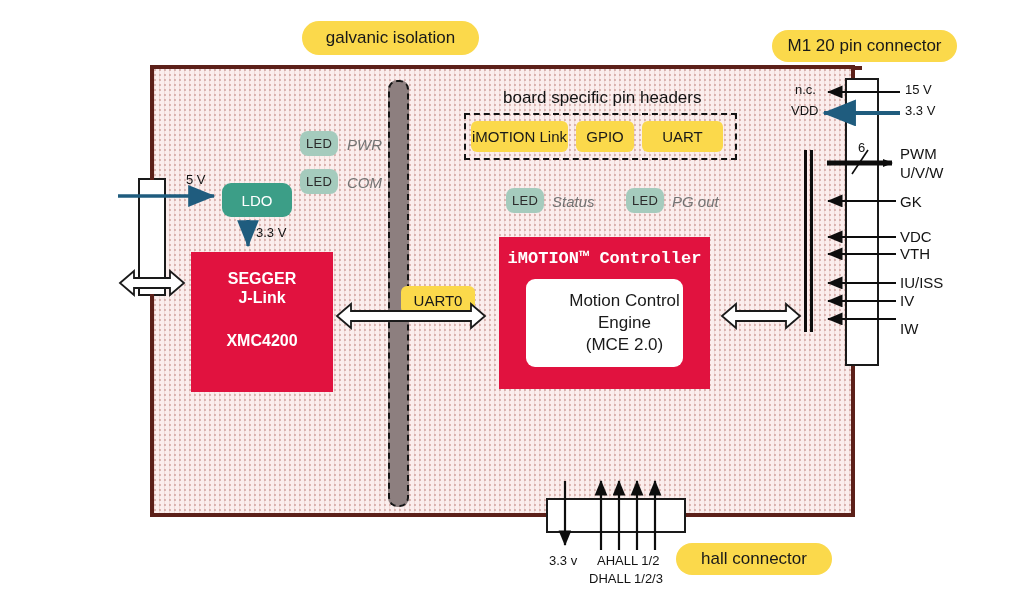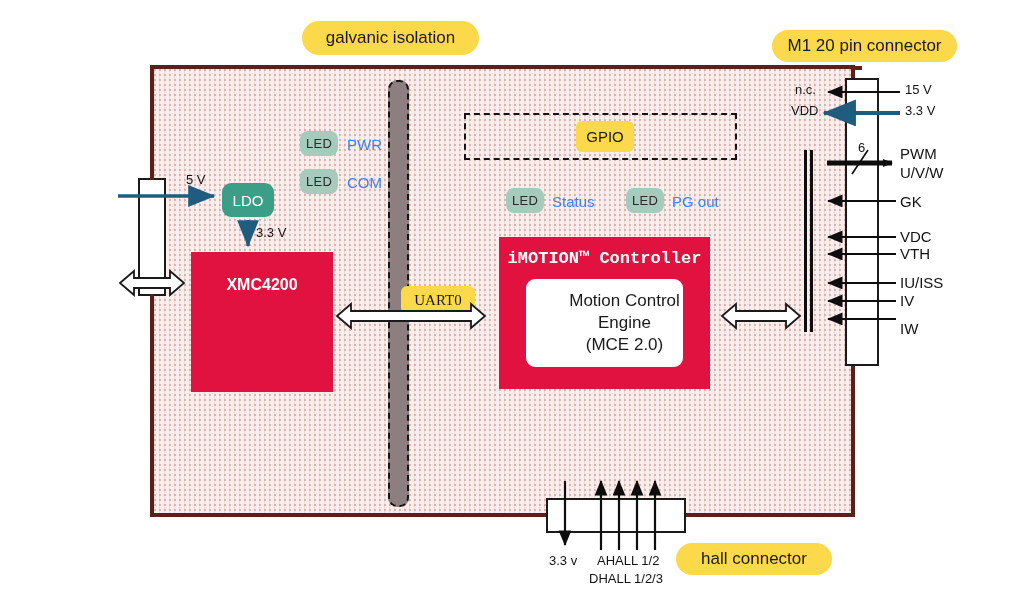--- a/index.html
+++ b/index.html
@@ -78,21 +78,21 @@
   
   .led {
     position: absolute;
     background: #a5cbbd;
     border-radius: 8px;
     color: #2b2b2b;
     display: flex; align-items: center; justify-content: center;
     font-size: 13px;
     letter-spacing: .3px;
   }
-  .ledlabel { position: absolute; font-size: 15px; color: #3b82f6; white-space: nowrap; }
+  .ledlabel { position: absolute; font-size: 15px; color: #737373; white-space: nowrap; font-style: italic; }
 
   
   .barrier {
     position: absolute;
     left: 388px; top: 80px;
     width: 21px; height: 427px;
     background: #8d7f7f;
     border: 2px dashed #151515;
     border-radius: 9px;
   }
@@ -141,44 +141,48 @@
 
 
   <div class="pill" style="left:676px; top:543px; width:156px; height:32px;">
     <span>hall connector</span>
   </div>
 
   <div class="barrier"></div>
 
   <div class="wconn" style="left:138px; top:178px; width:28px; height:118px;"></div>
 
-  <div class="ldo" style="left:222px; top:183px; width:52px; height:34px;">
+  <div class="ldo" style="left:222px; top:183px; width:70px; height:34px;">
     <span>LDO</span>
   </div>
 
   <div class="redblock" style="left:191px; top:252px; width:142px; height:140px;">
+    <div class="title" style="margin-top:18px; font-size:16px;">
+      <span>SEGGER</span><br>
+      <span>J-Link</span>
+    </div>
     <div class="title" style="margin-top:24px; font-size:16px;">
       <span>XMC4200</span>
     </div>
   </div>
 
   <div class="redblock" style="left:499px; top:237px; width:211px; height:152px;">
     <div class="title" style="margin-top:12px; font-size:17px;font-family:Liberation Mono, monospace;">
       <span>iMOTION™ Controller</span>
     </div>
   </div>
   <div class="innerwhite" style="left:526px; top:279px; width:157px; height:88px;">
     <div>
       <span>Motion Control</span><br>
       <span>Engine</span><br>
       <span>(MCE 2.0)</span>
     </div>
   </div>
 
-  <div class="pill small" style="left:401px; top:286px; width:74px; height:28px;font-family:Liberation Serif, serif;">
+  <div class="pill small" style="left:401px; top:286px; width:74px; height:28px;">
     <span>UART0</span>
   </div>
 
   <div class="led" style="left:300px; top:131px; width:38px; height:25px;">
     <span>LED</span>
   </div>
   <div class="ledlabel" style="left:347px; top:136px;">PWR</div>
 
   <div class="led" style="left:300px; top:169px; width:38px; height:25px;">
     <span>LED</span>
@@ -188,25 +192,32 @@
   <div class="led" style="left:506px; top:188px; width:38px; height:25px;">
     <span>LED</span>
   </div>
   <div class="ledlabel" style="left:552px; top:193px;">Status</div>
 
   <div class="led" style="left:626px; top:188px; width:38px; height:25px;">
     <span>LED</span>
   </div>
   <div class="ledlabel" style="left:672px; top:193px;">PG out</div>
 
+  <div class="txt hdr" style="left:503px; top:88px;">board specific pin headers</div>
 
   <div class="dashbox" style="left:464px; top:113px; width:273px; height:47px;"></div>
 
+  <div class="pill small" style="left:471px; top:121px; width:97px; height:31px;">
+    <span>iMOTION Link</span>
+  </div>
   <div class="pill small" style="left:576px; top:121px; width:58px; height:31px;">
     <span>GPIO</span>
+  </div>
+  <div class="pill small" style="left:642px; top:121px; width:81px; height:31px;">
+    <span>UART</span>
   </div>
 
   <div class="wconn" style="left:845px; top:78px; width:34px; height:288px;"></div>
 
   <div class="busbar" style="left:804px; top:150px; width:9px; height:182px;"></div>
 
   <div class="wconn" style="left:546px; top:498px; width:140px; height:35px;"></div>
 
   <div class="txt sm" style="left:186px; top:172px;">5 V</div>
   <div class="txt sm" style="left:256px; top:225px;">3.3 V</div>

